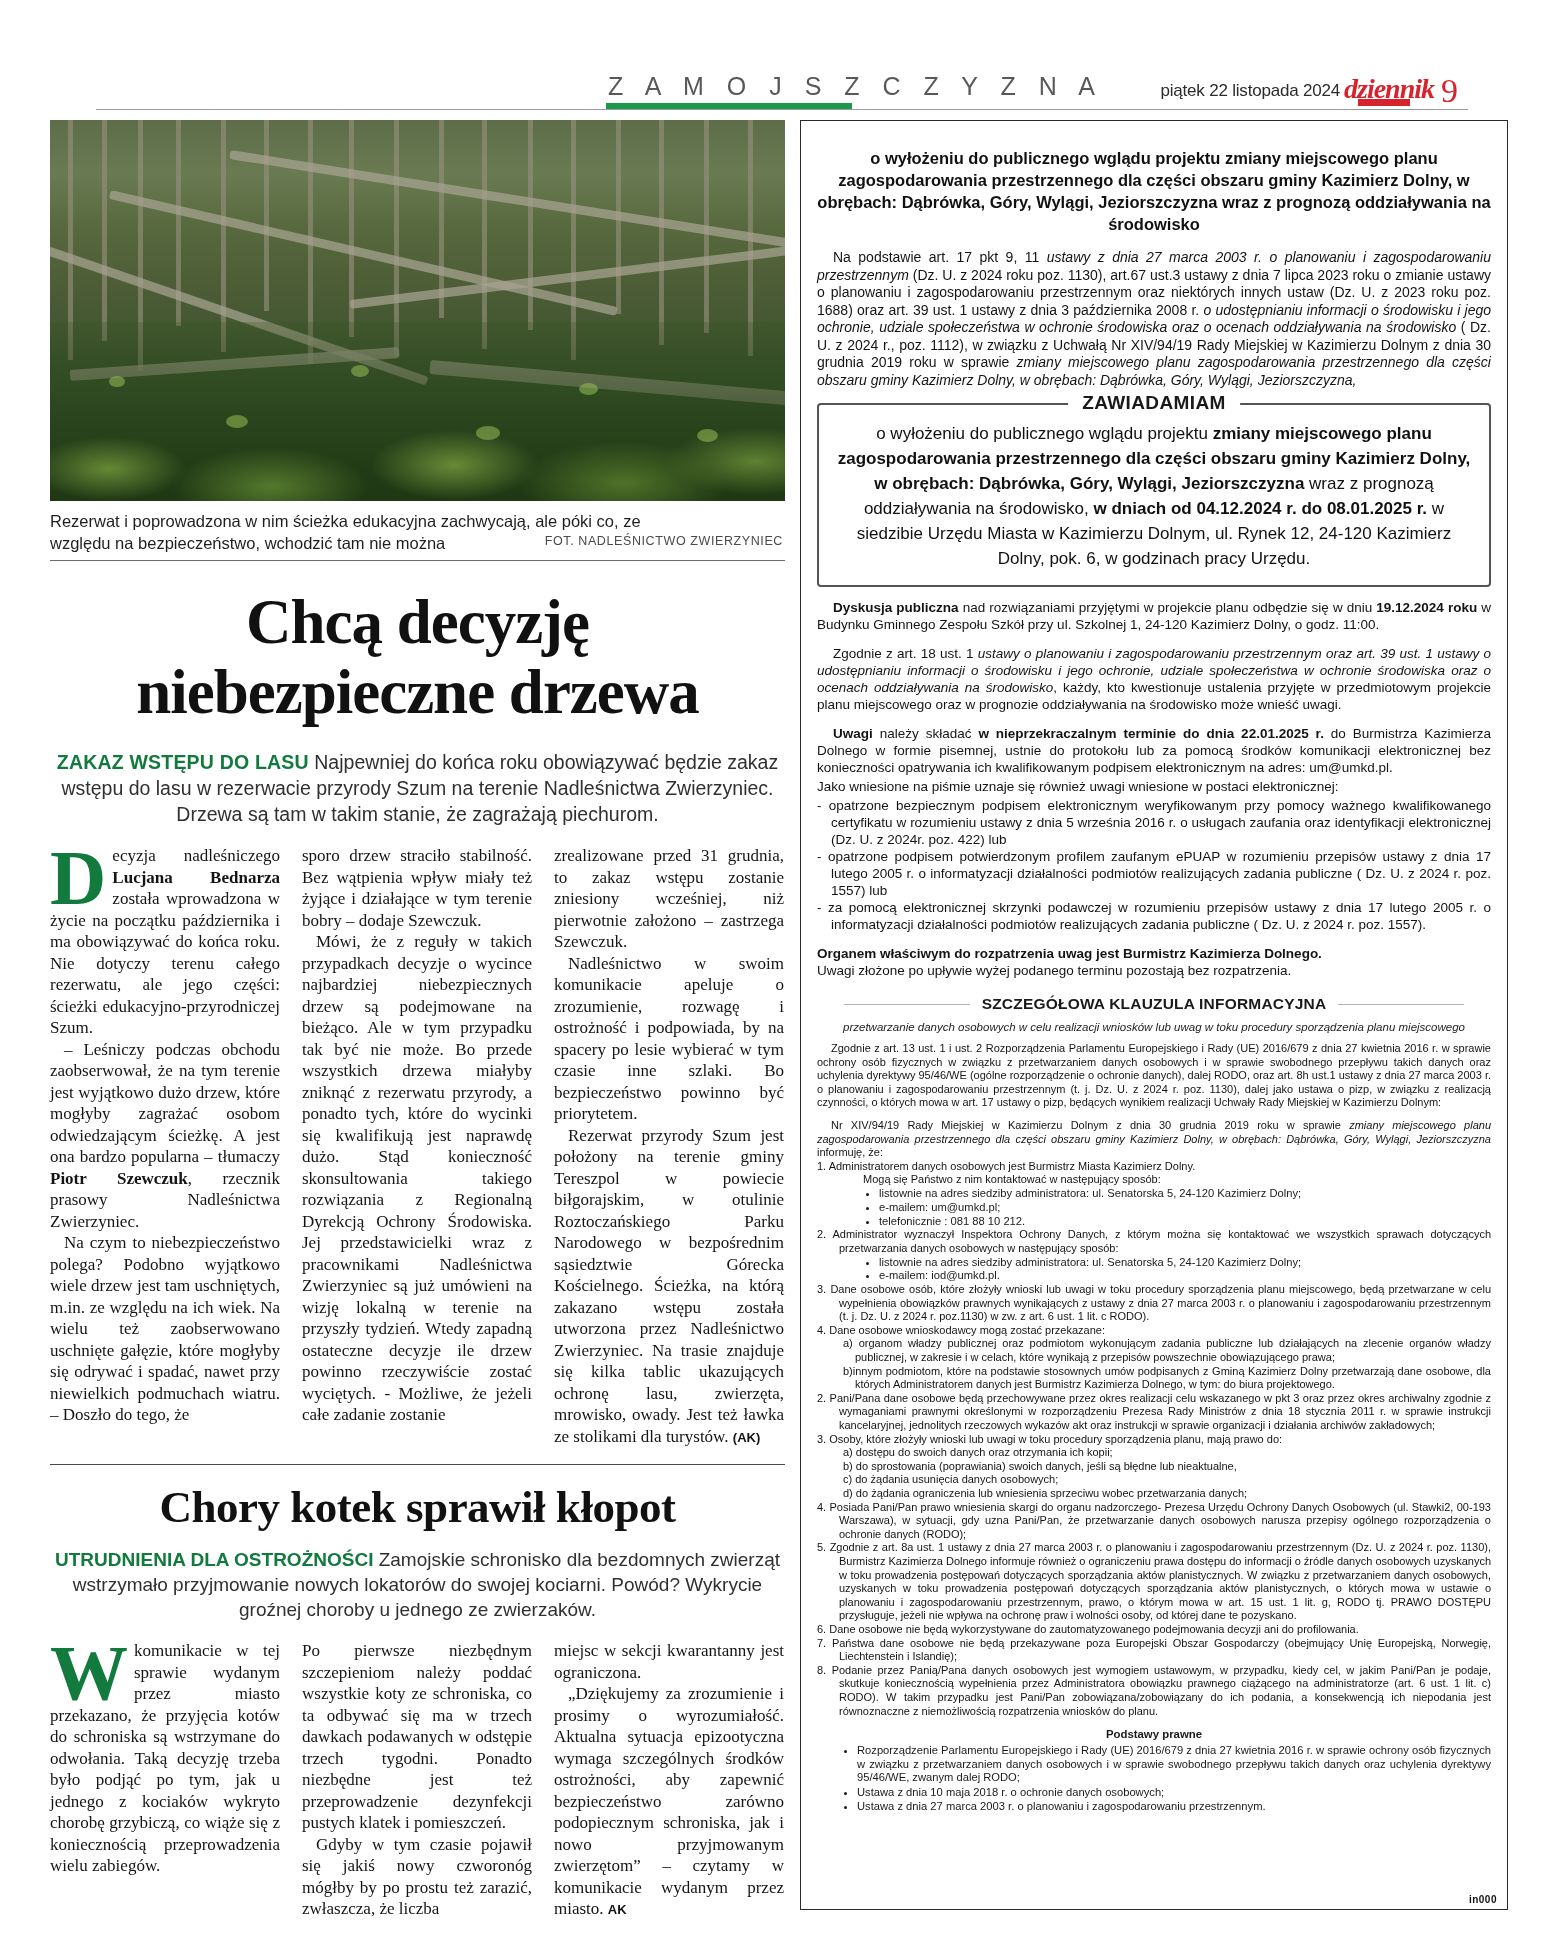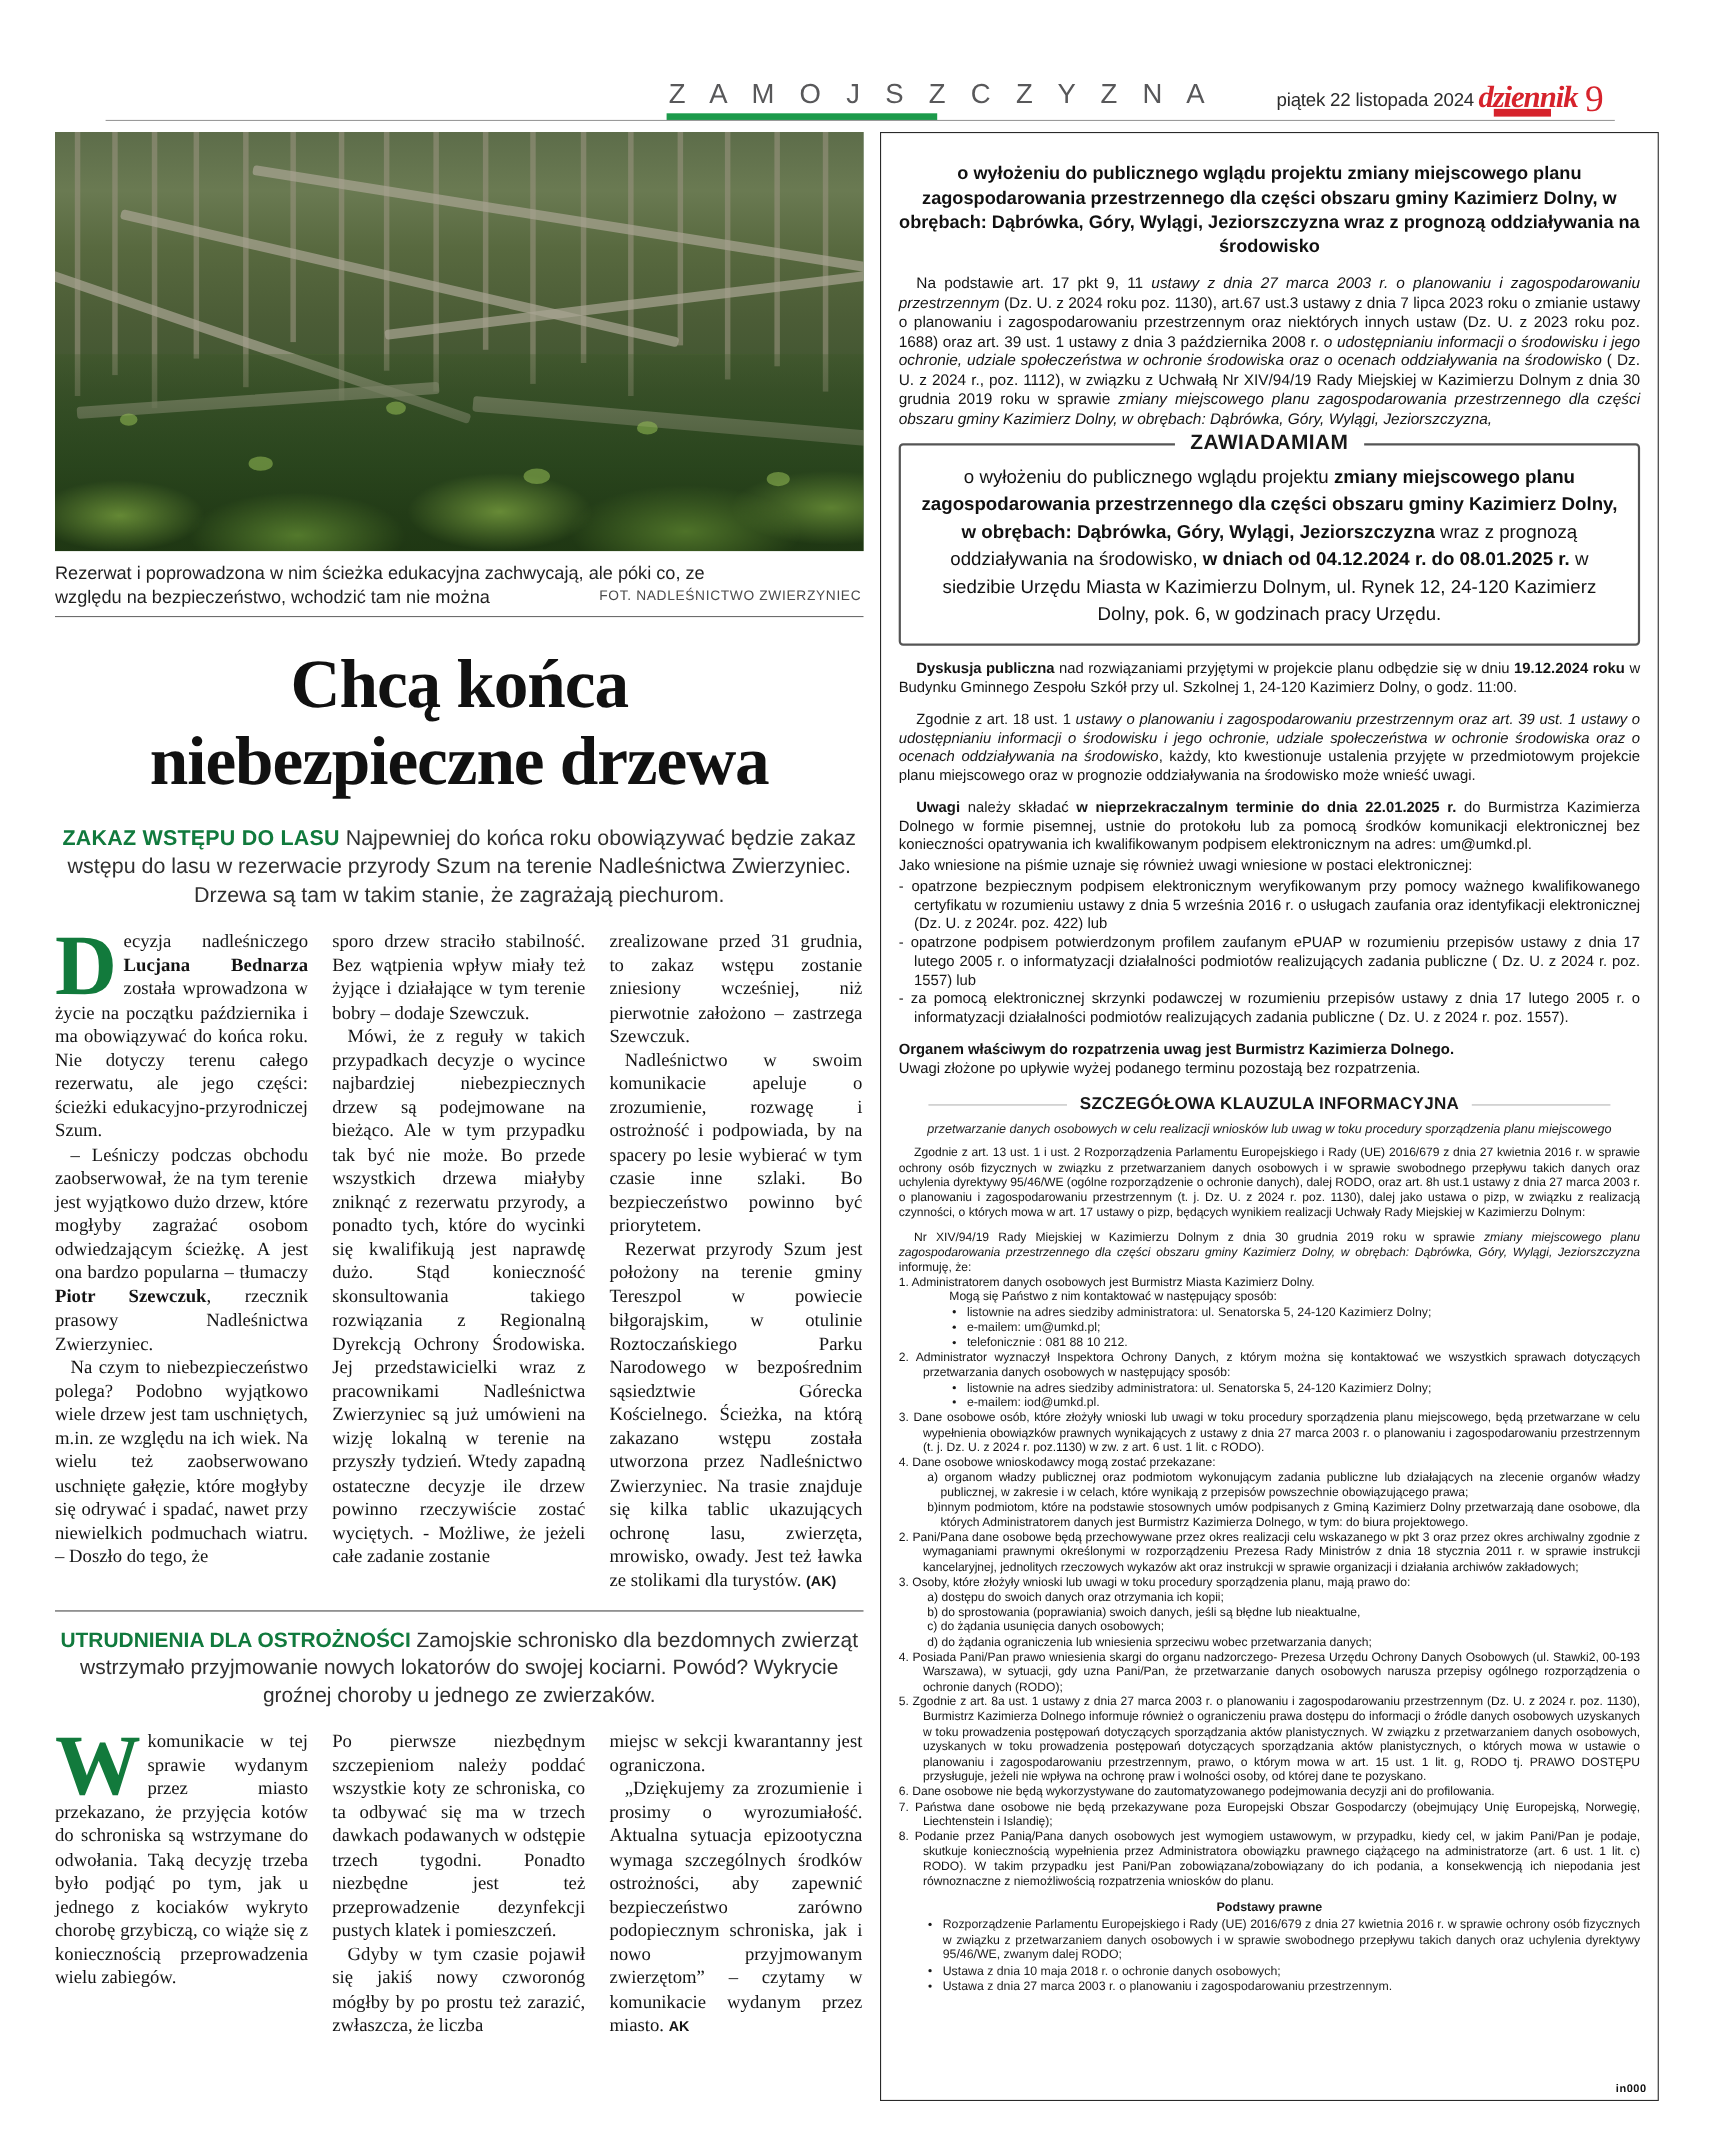--- a/index.html
+++ b/index.html
@@ -156,21 +156,21 @@
         <div class="speck" style="left:88%;top:60%;width:21px;height:13px"></div>
       </div>
     </div>
 
     <div class="caption">
       <span class="captxt">Rezerwat i poprowadzona w nim ścieżka edukacyjna zachwycają, ale póki co, ze względu na bezpieczeństwo, wchodzić tam nie można</span>
       <span class="credit">FOT. NADLEŚNICTWO ZWIERZYNIEC</span>
     </div>
 
     <h1 class="headline">
-      <span>Chcą końca</span><br>
+      <span>Chcą decyzję</span><br>
       <span>niebezpieczne drzewa</span>
     </h1>
 
     <div class="lead">
       <b>ZAKAZ WSTĘPU DO LASU</b><span> Najpewniej do końca roku obowiązywać będzie zakaz wstępu do lasu w rezerwacie przyrody Szum na terenie Nadleśnictwa Zwierzyniec. Drzewa są tam w takim stanie, że zagrażają piechurom.</span>
     </div>
 
     <div class="cols3">
       <div class="col">
         <p class="noind"><span class="dropcap">D</span><span>ecyzja nadleśniczego </span><span class="byline">Lucjana Bednarza</span><span> została wprowadzona w życie na początku października i ma obowiązywać do końca roku. Nie dotyczy terenu całego rezerwatu, ale jego części: ścieżki edukacyjno-przyrodniczej Szum.</span></p>
@@ -184,20 +184,21 @@
       <div class="col">
         <p class="noind">zrealizowane przed 31 grudnia, to zakaz wstępu zostanie zniesiony wcześniej, niż pierwotnie założono – zastrzega Szewczuk.</p>
         <p>Nadleśnictwo w swoim komunikacie apeluje o zrozumienie, rozwagę i ostrożność i podpowiada, by na spacery po lesie wybierać w tym czasie inne szlaki. Bo bezpieczeństwo powinno być priorytetem.</p>
         <p><span>Rezerwat przyrody Szum jest położony na terenie gminy Tereszpol w powiecie biłgorajskim, w otulinie Roztoczańskiego Parku Narodowego w bezpośrednim sąsiedztwie Górecka Kościelnego. Ścieżka, na którą zakazano wstępu została utworzona przez Nadleśnictwo Zwierzyniec. Na trasie znajduje się kilka tablic ukazujących ochronę lasu, zwierzęta, mrowisko, owady. Jest też ławka ze stolikami dla turystów.</span>
            <span class="endmark">(AK)</span></p>
       </div>
     </div>
 
     <div class="hr-thick"></div>
 
+    <h2 class="headline2">Chory kotek sprawił kłopot</h2>
 
     <div class="lead2">
       <b>UTRUDNIENIA DLA OSTROŻNOŚCI</b><span> Zamojskie schronisko dla bezdomnych zwierząt wstrzymało przyjmowanie nowych lokatorów do swojej kociarni. Powód? Wykrycie groźnej choroby u jednego ze zwierzaków.</span>
     </div>
 
     <div class="cols3">
       <div class="col">
         <p class="noind"><span class="dropcap">W</span><span> komunikacie w tej sprawie wydanym przez miasto przekazano, że przyjęcia kotów do schroniska są wstrzymane do odwołania. Taką decyzję trzeba było podjąć po tym, jak u jednego z kociaków wykryto chorobę grzybiczą, co wiąże się z koniecznością przeprowadzenia wielu zabiegów.</span></p>
       </div>
       <div class="col">

